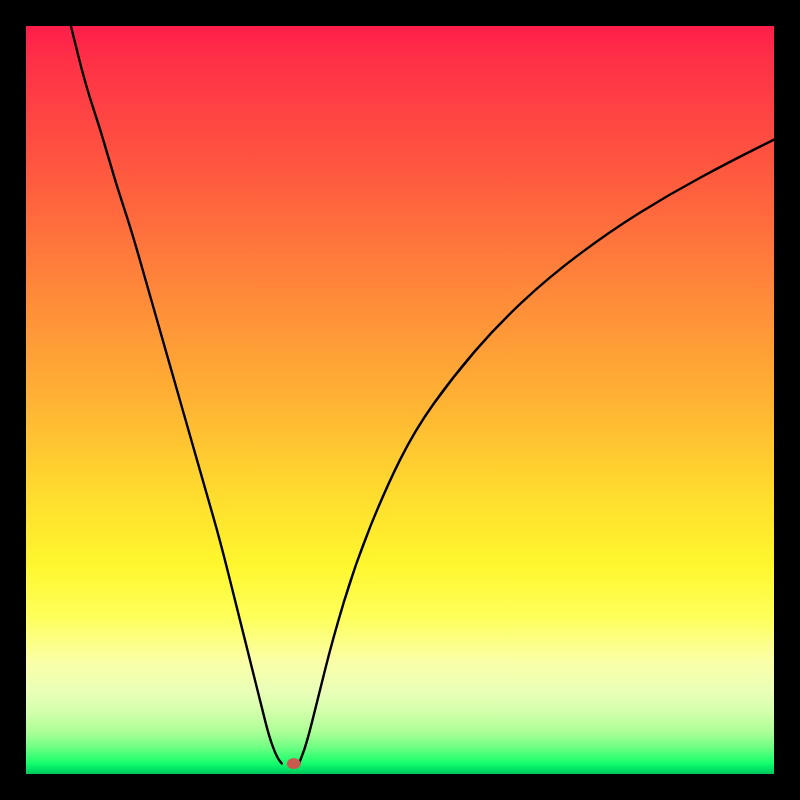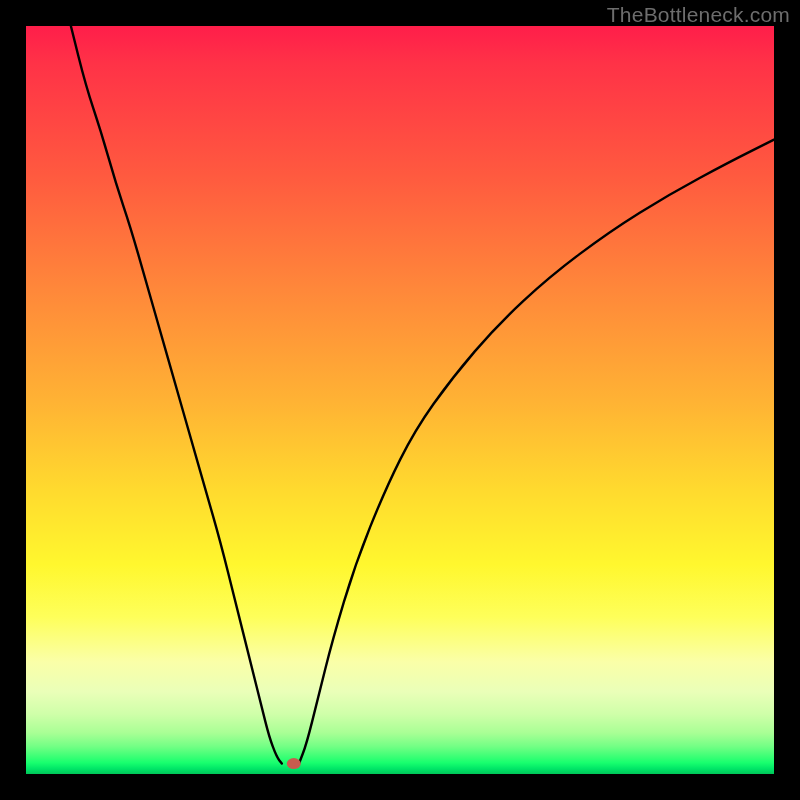--- a/index.html
+++ b/index.html
@@ -67,21 +67,20 @@
     font-weight: 500;
     letter-spacing: 0.2px;
     user-select: none;
   }
 </style>
 </head>
 <body>
 
 <div class="frame">
 
-  <div class="watermark">TheBottleneck.com</div>
 
   <div class="plot-area">
     <div class="gradient-bg"></div>
 
     <svg class="curve" viewBox="0 0 748 748" preserveAspectRatio="none">
 
       <path id="left-branch" fill="none" stroke="#000" stroke-width="2.4" stroke-linecap="round" d="M 44.879999999999995 0 Q 44.879999999999995 0 52.36 29.91999999999996 Q 59.84 59.83999999999992 67.32 82.27999999999997 Q 74.8 104.72000000000003 82.28 130.89999999999998 Q 89.75999999999999 157.07999999999993 97.24000000000001 179.51999999999998 Q 104.72000000000001 201.96000000000004 112.20000000000002 228.14000000000001 Q 119.68 254.32 127.16 280.5 Q 134.64 306.68 142.12 332.86 Q 149.6 359.03999999999996 157.07999999999998 385.21999999999997 Q 164.56 411.4 172.04 437.58 Q 179.51999999999998 463.76 187 489.94 Q 194.48000000000002 516.12 201.96000000000004 546.04 Q 209.44000000000003 575.96 216.92000000000002 605.88 Q 224.4 635.8 230.01 658.24 Q 235.62 680.6800000000001 239.36 695.6400000000001 Q 243.1 710.6 246.84 720.6980000000001 Q 250.58 730.796 253.19800000000004 734.162 T 255.81600000000003 737.528"></path>
 
       <path id="right-branch" fill="none" stroke="#000" stroke-width="2.4" stroke-linecap="round" d="M 273.02 737.528 Q 273.02 737.528 276.76 727.8040000000001 Q 280.5 718.08 286.11 695.6400000000001 Q 291.72 673.2 299.20000000000005 643.28 Q 306.68 613.36 317.9 575.96 Q 329.12 538.56 344.08 501.15999999999997 Q 359.03999999999996 463.76 374 433.84 Q 388.96000000000004 403.91999999999996 407.65999999999997 377.74 Q 426.35999999999996 351.56 448.79999999999995 325.38 Q 471.24 299.2 497.42 274.89 Q 523.6 250.57999999999998 553.52 228.14000000000001 Q 583.44 205.70000000000005 613.36 187 Q 643.28 168.29999999999995 673.2 152.21800000000002 Q 703.12 136.13600000000008 725.56 124.91600000000005 T 748 113.69600000000003"></path>
 

